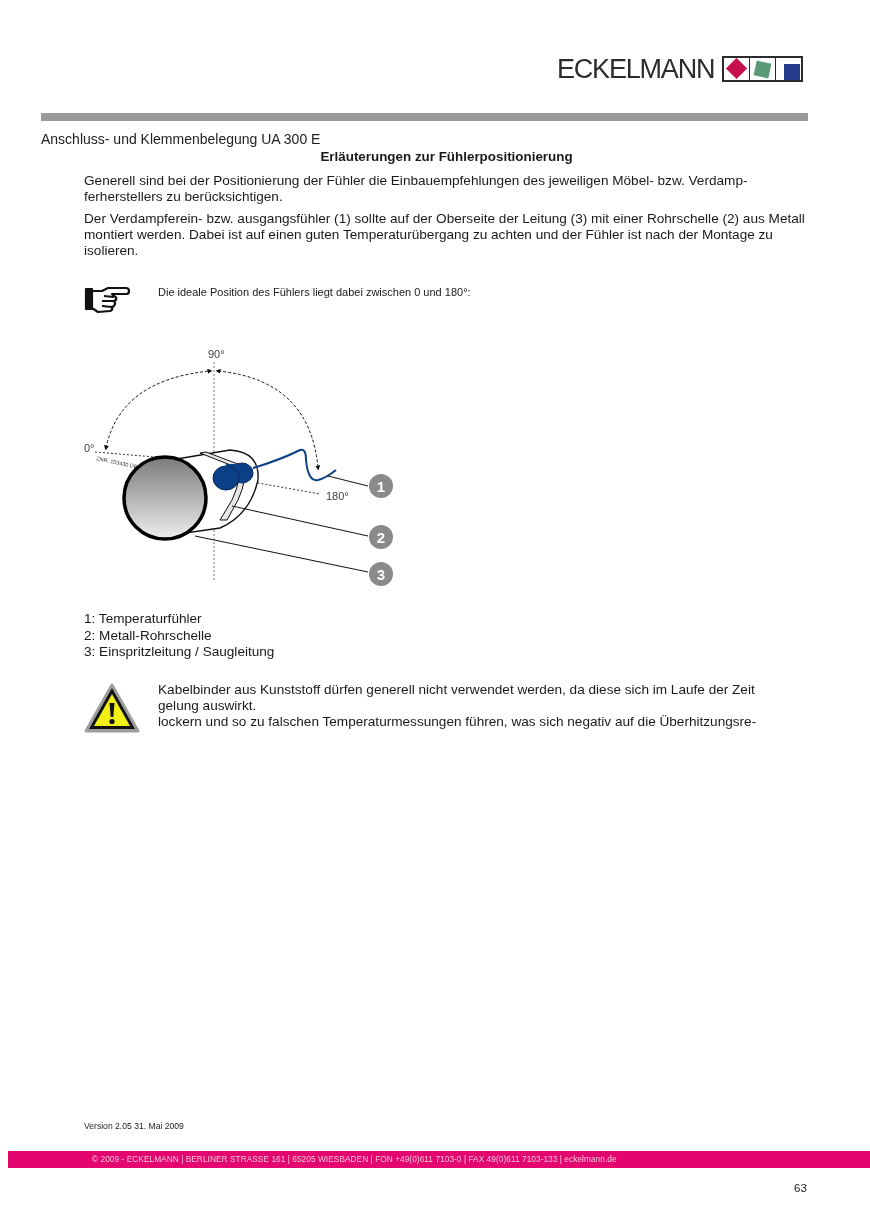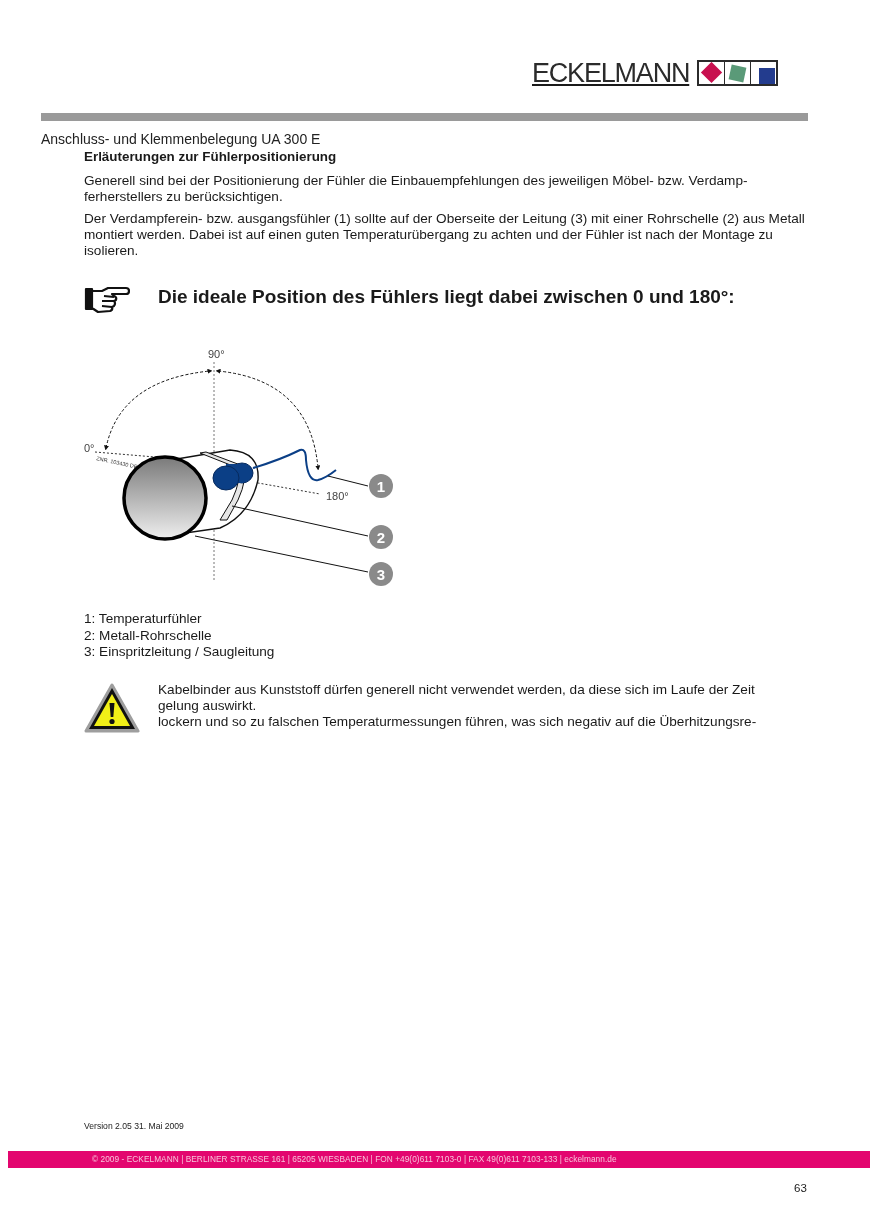--- a/index.html
+++ b/index.html
@@ -1,42 +1,42 @@
 <!DOCTYPE html>
 <html><head>
 <meta charset="utf-8">
 <style>
   html, body { margin:0; padding:0; background:#ffffff; }
   body { width:870px; height:1230px; position:relative; overflow:hidden;
          font-family:"Liberation Sans", sans-serif; color:#1a1a1a; }
   .abs { position:absolute; }
 
   
-  .logo { left:532px; top:56px; height:34px; display:flex; align-items:center;text-decoration:underline; }
+  .logo { left:557px; top:56px; height:34px; display:flex; align-items:flex-start; }
   .logo-text { font-family:"Liberation Sans", sans-serif; font-size:27px; letter-spacing:-1.2px;
                color:#2b2b2b; font-weight:normal; line-height:1; margin-right:8px; }
   .logo-box { display:flex; border:2px solid #2b2b2b; height:26px; width:81px; box-sizing:border-box; }
   .logo-cell { flex:1; position:relative; border-right:1px solid #2b2b2b; overflow:hidden; }
   .logo-cell:last-child { border-right:none; }
   .sq { position:absolute; }
   .sq.red { width:15px; height:15px; background:#c8104f; left:5px; top:3px; transform:rotate(45deg); }
   .sq.green { width:15px; height:15px; background:#5a9a78; left:5px; top:4px; transform:rotate(12deg); }
   .sq.blue { width:16px; height:16px; background:#233c8e; left:8px; top:6px; }
 
   .running-title { left:41px; top:96px; font-size:14px; color:#222;margin-top:35px; }
   .header-bar { left:41px; top:113px; width:767px; height:8px; background:#9a9a9a; }
 
   
   .content { left:84px; top:149px; width:725px; font-size:13.6px; line-height:16px; }
-  .section-title { font-weight:bold; font-size:13.4px; margin:0 0 8px 0; }
+  .section-title { font-weight:bold; font-size:13.4px; margin:0 0 8px 0;text-align:center; }
   .para { margin:0 0 6px 0; }
 
   .note-row { left:84px; top:285px; width:725px; }
   .hand-icon { position:absolute; left:0; top:0; width:46px; height:30px; }
-  .note-text { position:absolute; left:74px; top:1px; font-size:19px; white-space:nowrap;font-weight:bold; }
+  .note-text { position:absolute; left:74px; top:1px; font-size:11px; white-space:nowrap; }
 
   .diagram { left:70px; top:340px; width:340px; height:250px; }
 
   .legend { left:84px; top:611px; font-size:13.6px; line-height:16.5px; }
   .legend div { white-space:nowrap; }
 
   .warn-row { left:84px; top:682px; width:725px; }
   .warn-icon { position:absolute; left:0; top:0; width:56px; height:52px; }
   .warn-text { position:absolute; left:74px; top:0; width:650px; font-size:13.6px; line-height:16px; }
 

